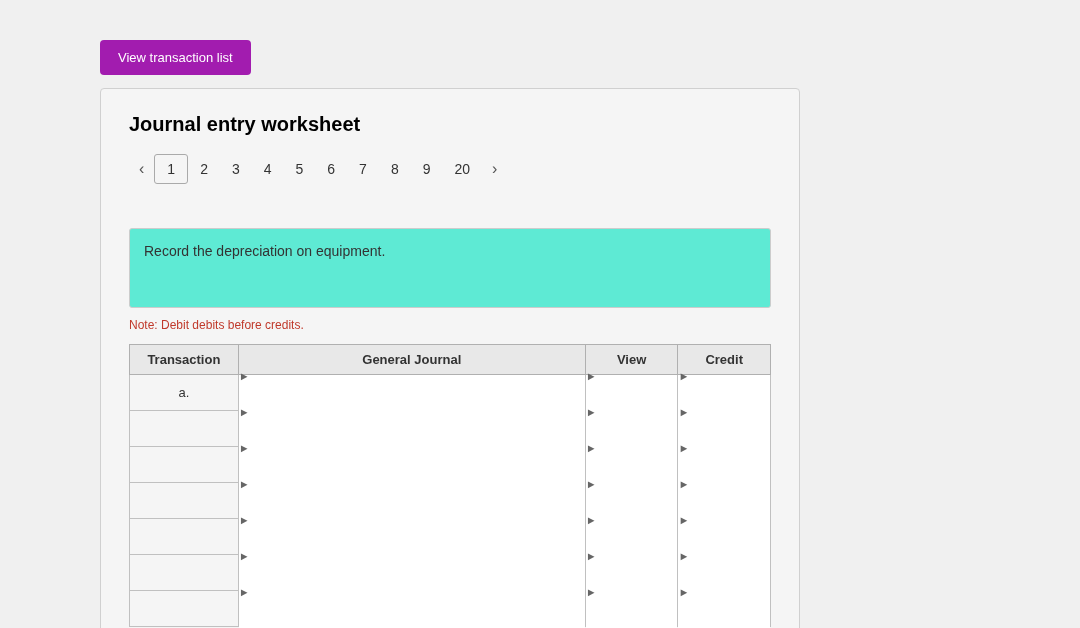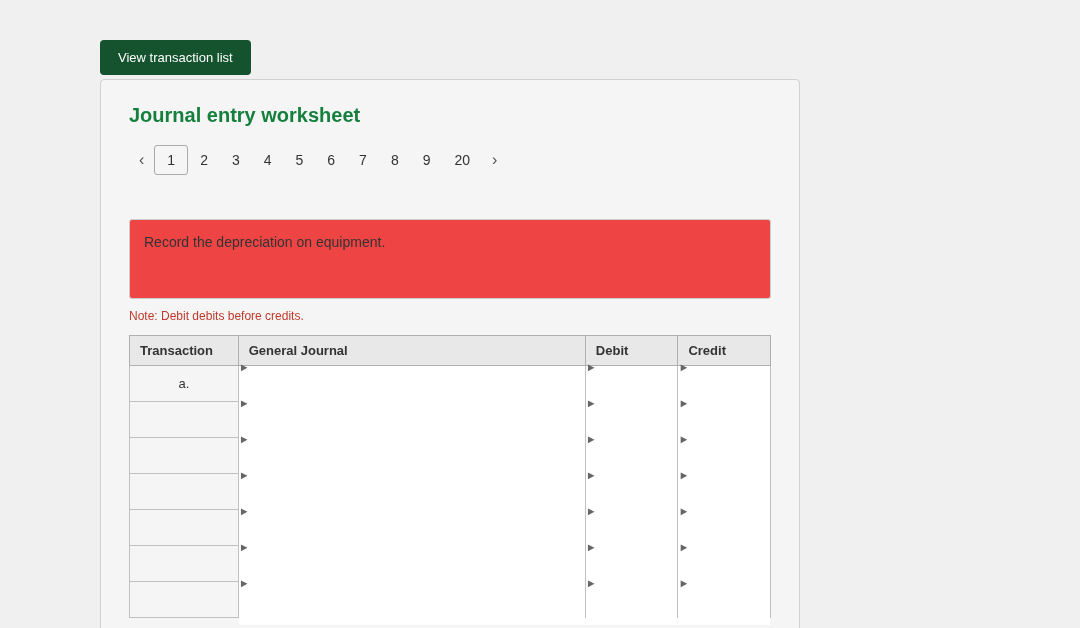--- a/index.html
+++ b/index.html
@@ -14,42 +14,42 @@
       font-size: 14px;
       width: 1080px;
       height: 628px;
       display: flex;
       flex-direction: column;
       align-items: flex-start;
       padding: 40px 0 0 100px;
     }
 
     .view-transaction-btn {
-      background-color: #14532d;
+      background-color: #a21caf;
       color: white;
       border: none;
       padding: 10px 18px;
       font-size: 13px;
       border-radius: 4px;
       cursor: pointer;
-      margin-bottom: 4px;
+      margin-bottom: 13px;
     }
 
     .worksheet-container {
       background-color: #f5f5f5;
       border: 1px solid #d0d0d0;
       border-radius: 4px;
       padding: 24px 28px 28px 28px;
       width: 700px;
     }
 
     .worksheet-title {
       font-size: 20px;
       font-weight: bold;
-      color: #15803d;
+      color: #000000;
       margin-bottom: 18px;
     }
 
     .pagination {
       display: flex;
       align-items: center;
       gap: 0;
       margin-bottom: 16px;
     }
 
@@ -69,21 +69,21 @@
       font-size: 14px;
       border-radius: 3px;
     }
 
     .page-number.active {
       border: 1px solid #aaa;
       color: #333;
     }
 
     .description-box {
-      background-color: #ef4444;
+      background-color: #5eead4;
       border: 1px solid #ccc;
       border-radius: 3px;
       padding: 14px;
       margin-bottom: 10px;
       min-height: 80px;
       font-size: 14px;
       color: #333;
       margin-top: 44px;
     }
 
@@ -96,28 +96,28 @@
     .journal-table {
       width: 100%;
       border-collapse: collapse;
       margin-bottom: 20px;
     }
 
     .journal-table th {
       background-color: #e8e8e8;
       border: 1px solid #b0b0b0;
       padding: 7px 10px;
-      text-align: left;
+      text-align: center;
       font-size: 13px;
       font-weight: bold;
       color: #333;
     }
 
     .journal-table th.general-journal {
-      text-align: left;
+      text-align: center;
     }
 
     .journal-table td {
       border: 1px solid #c0c0c0;
       height: 28px;
       padding: 0;
     }
 
     .journal-table td.transaction-col {
       text-align: center;
@@ -223,21 +223,21 @@
     <span>Record the depreciation on equipment.</span>
   </div>
 
   <div class="note-text">Note: Debit debits before credits.</div>
 
   <table class="journal-table">
     <thead>
       <tr>
         <th class="col-transaction">Transaction</th>
         <th class="col-general general-journal">General Journal</th>
-        <th class="col-debit">Debit</th>
+        <th class="col-debit">View</th>
         <th class="col-credit">Credit</th>
       </tr>
     </thead>
     <tbody>
       <tr>
         <td class="transaction-col">a.</td>
         <td class="input-cell">
           <span class="arrow-char">►</span>
           <input type="text" style="">
         </td>

